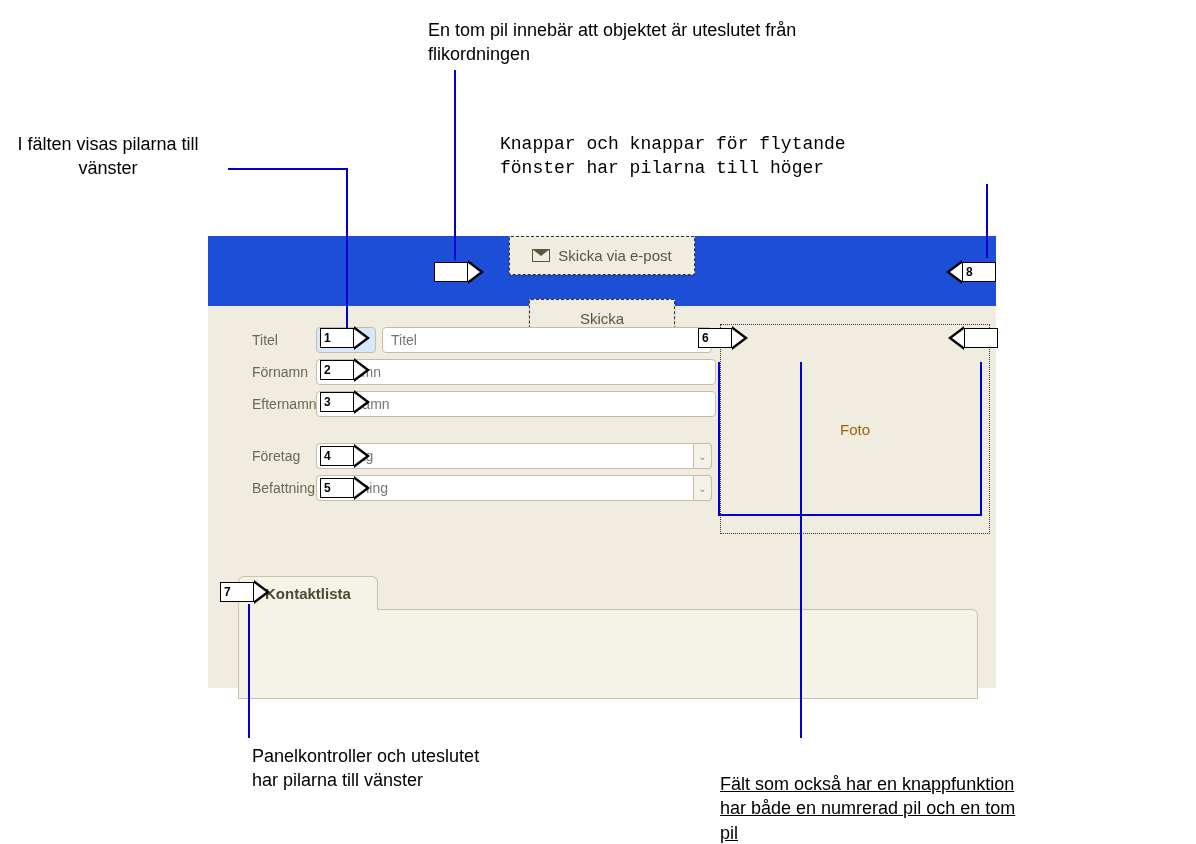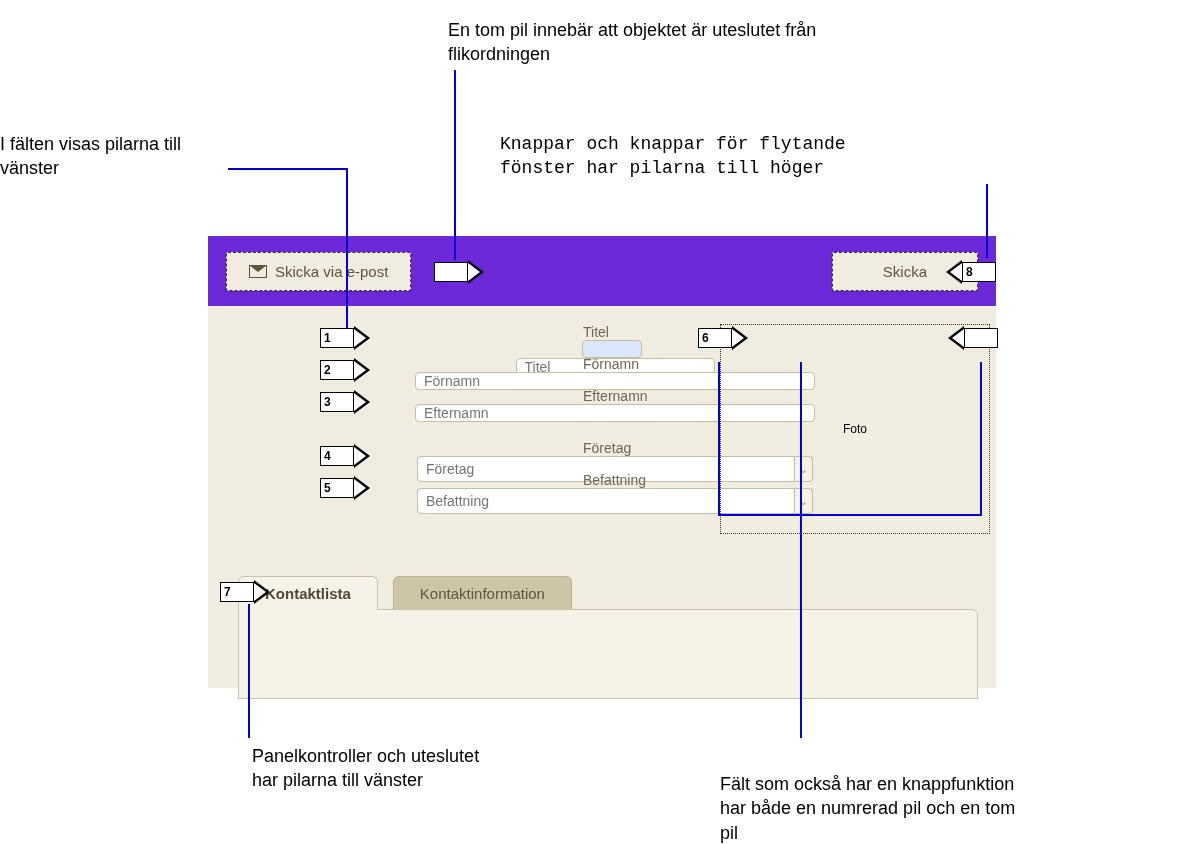--- a/index.html
+++ b/index.html
@@ -10,45 +10,46 @@
     width: 1196px;
     height: 844px;
     position: relative;
   }
   .callout {
     position: absolute;
     font-size: 18px;
     color: #000;
     line-height: 1.35;
   }
-  .callout.right { text-align: left; }
+  .callout.right { text-align: center; }
   .line {
     position: absolute;
     background: #0000d0;
   }
   .line.v { width: 2px; }
   .line.h { height: 2px; }
 
   
   .app {
     position: absolute;
     left: 208px;
     top: 236px;
     width: 788px;
     height: 452px;
     background: #f0ece0;
     overflow: visible;
   }
   .toolbar {
     height: 70px;
-    background: #6d28d9;
+    background: #1d4ed8;
     display: flex;
     align-items: center;
     padding: 0 18px;
     gap: 12px;
+    flex-direction: column;
   }
   .btn {
     background: #f0ece0;
     border: 1px dashed #333;
     color: #5c543c;
     font-size: 15px;
     padding: 10px 22px;
     display: flex;
     align-items: center;
     gap: 8px;
@@ -73,21 +74,20 @@
 
   .form-area {
     position: relative;
     padding: 18px 18px 0 44px;
   }
   .form-row {
     display:flex;
     align-items:center;
     height:32px;
     margin-bottom:0;
-    flex-direction:column;
   }
   .form-label {
     width:64px;
     font-size:14px;
     color:#716750;
   }
   .form-input, .form-select {
     height:26px;
     border:1px solid #c6bda4;
     border-radius:4px;
@@ -115,22 +115,22 @@
   .sel { width:378px; border-radius:4px 0 0 4px; }
 
   .foto-box {
     position:absolute;
     left:512px; top:88px;
     width:270px; height:210px;
     border:1px dotted #333;
     display:flex;
     align-items:center;
     justify-content:center;
-    color:#000000;
-    font-size:12px;
+    color:#a16207;
+    font-size:15px;
   }
 
   .tabs {
     position:absolute;
     left:30px; top:340px;
     width:740px;
   }
   .tabbar {
     display:flex;
     align-items:flex-end;
@@ -207,29 +207,29 @@
     position:absolute;
     right:-16px;top:-9px;
     border-top:9px solid transparent;
     border-bottom:9px solid transparent;
     border-right:12px solid #fff;
   }
 </style>
 </head>
 <body>
 
-<div class="callout" style="left:448px;top:18px;width:450px;">En tom pil innebär att objektet är uteslutet från flikordningen</div>
+<div class="callout" style="left:428px;top:18px;width:450px;">En tom pil innebär att objektet är uteslutet från flikordningen</div>
 
 <div class="callout right" style="left:0px;top:132px;width:216px;">I fälten visas pilarna till vänster</div>
 
 <div class="callout" style="left:500px;top:132px;width:360px;font-family:Liberation Mono, monospace;">Knappar och knappar för flytande fönster har pilarna till höger</div>
 
 <div class="callout" style="left:252px;top:744px;width:230px;">Panelkontroller och uteslutet har pilarna till vänster</div>
 
-<div class="callout" style="left:720px;top:772px;width:300px;">Fält som också har en knappfunktion har både en numrerad pil och en tom pil</div>
+<div class="callout" style="left:720px;top:772px;width:300px;text-decoration:underline;">Fält som också har en knappfunktion har både en numrerad pil och en tom pil</div>
 
 <div class="app">
 
   <div class="toolbar">
     <div class="btn">
       <span class="env-icon"></span>
       <span>Skicka via e-post</span>
     </div>
     <div class="spacer"></div>
     <div class="btn" style="padding:10px 50px;">
@@ -268,21 +268,20 @@
     </div>
   </div>
 
   <div class="foto-box">
     <span>Foto</span>
   </div>
 
   <div class="tabs">
     <div class="tabbar">
       <div class="tab active">Kontaktlista</div>
-      <div class="tab inactive">Kontaktinformation</div>
     </div>
     <div class="tabbody"></div>
   </div>
 
   <div class="arrow right" style="left:226px;top:24px;">
     <div class="box"></div>
       <div class="head"></div>
   </div>
 
   <div class="arrow left" style="left:738px;top:24px;">

